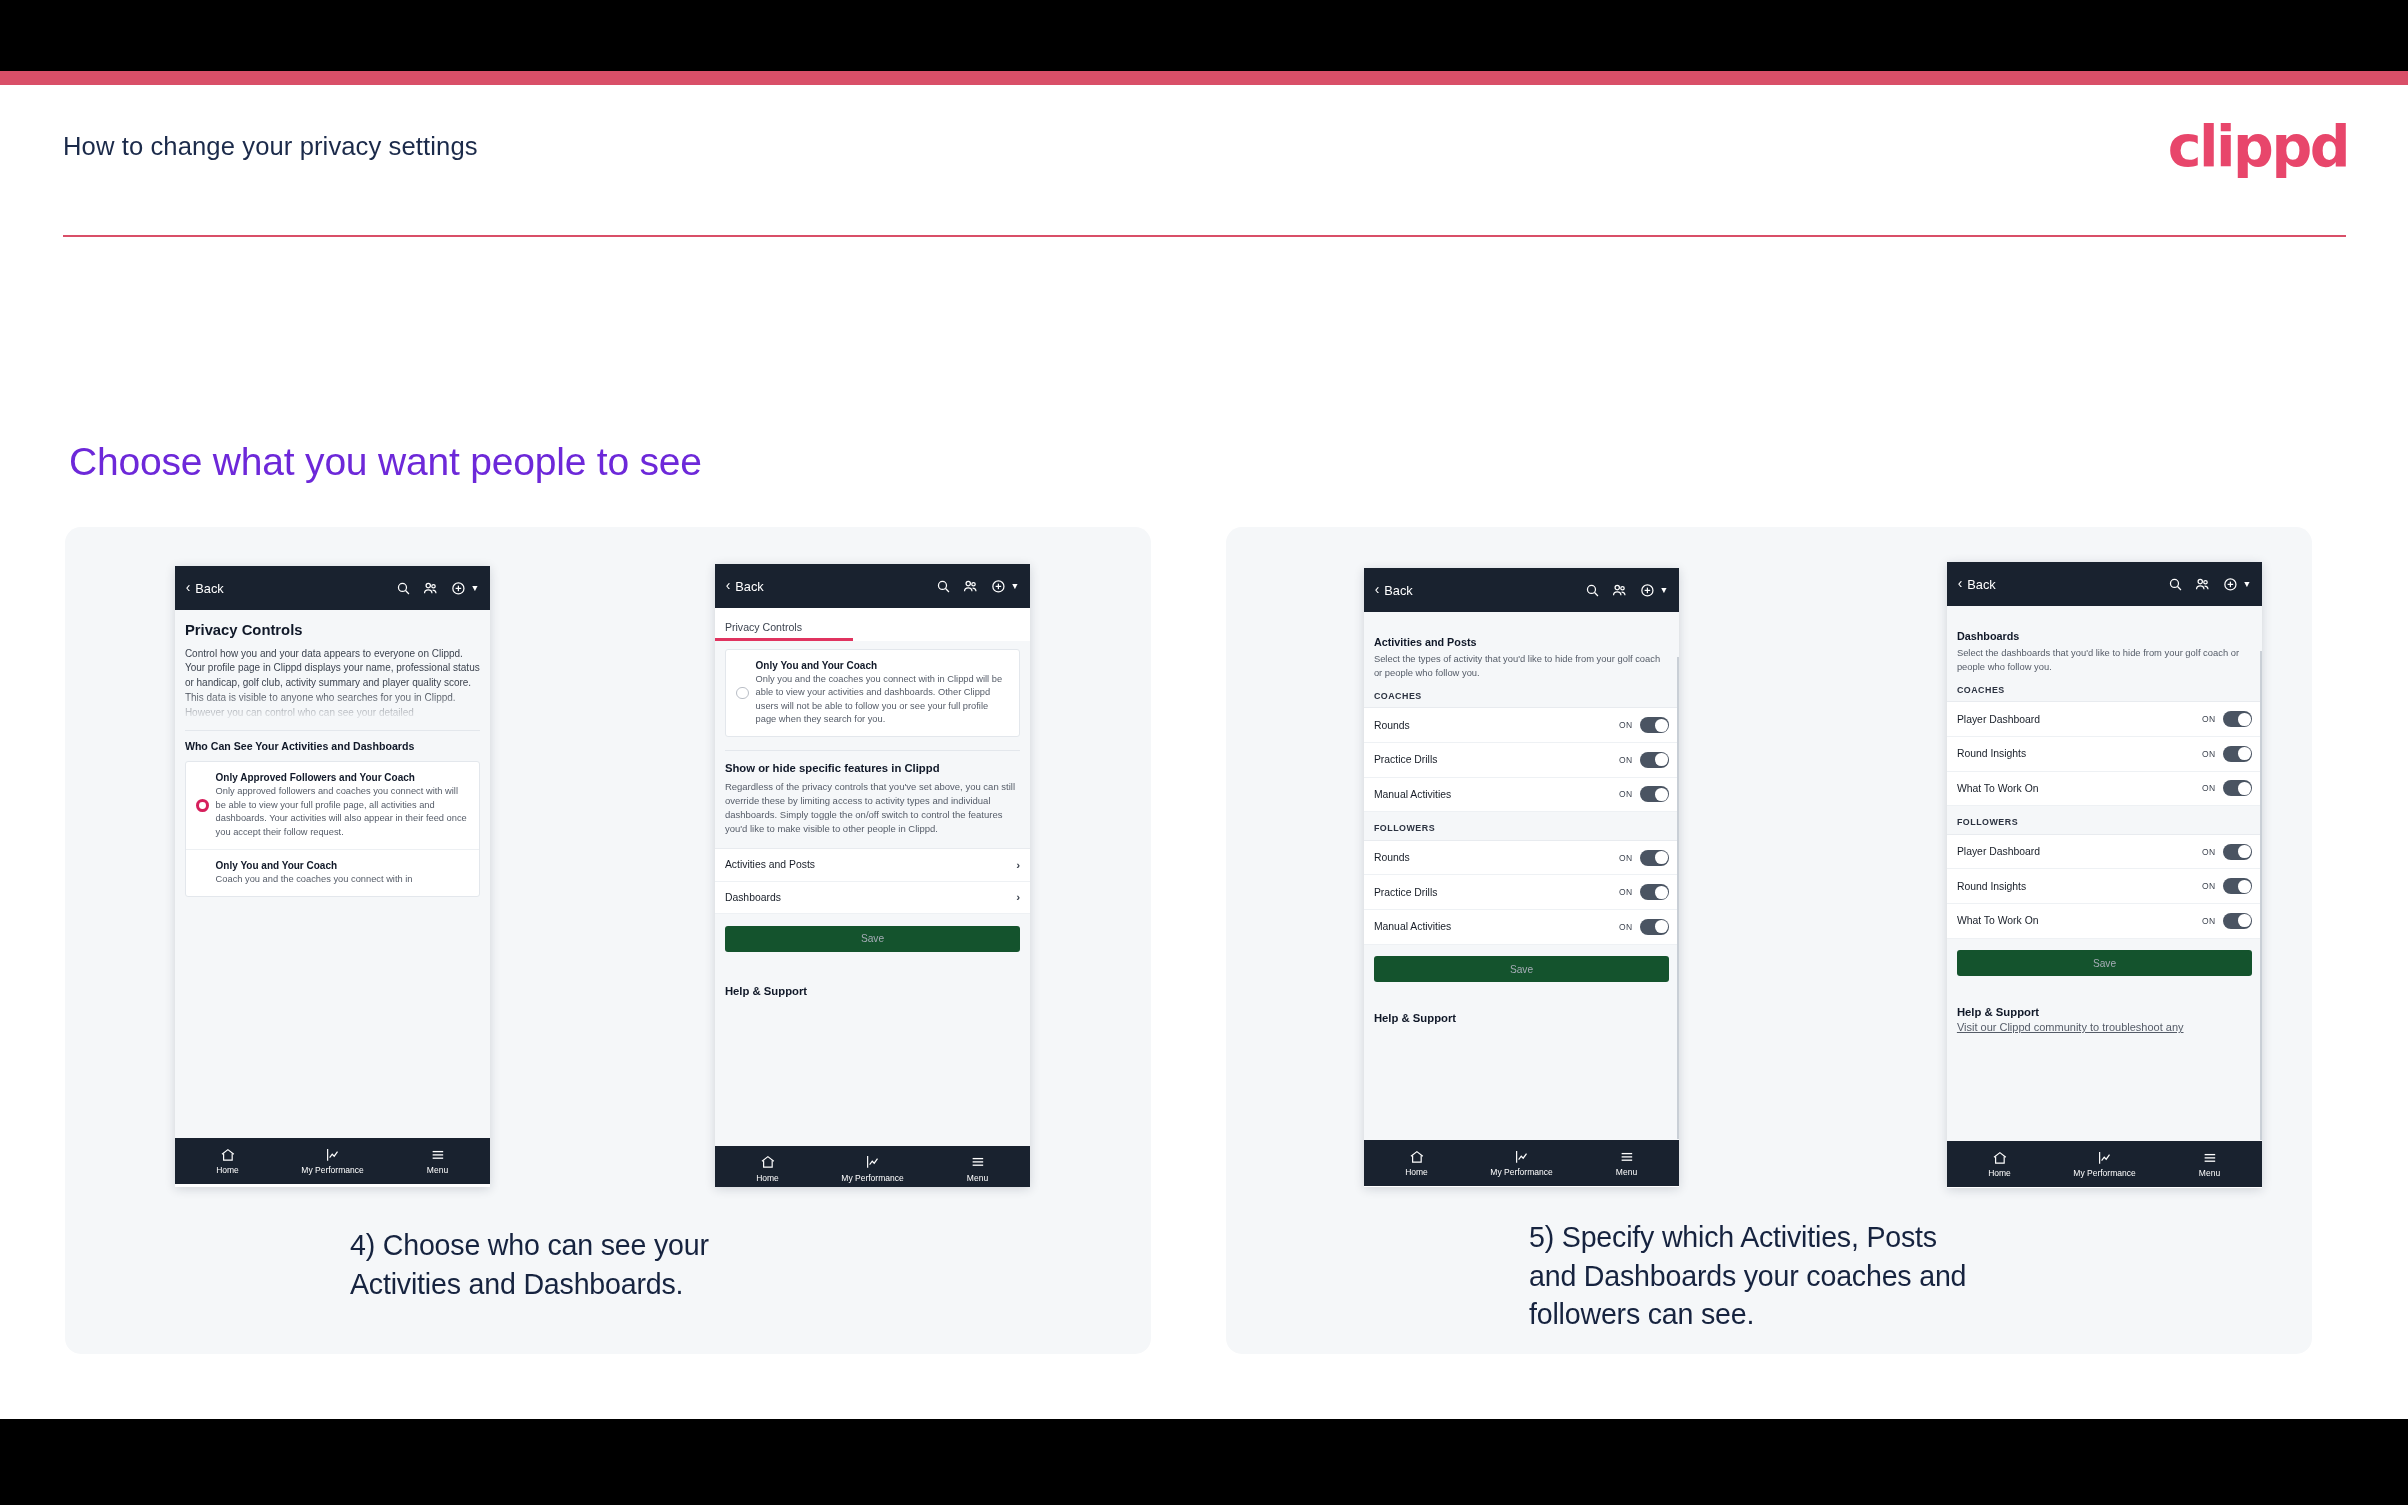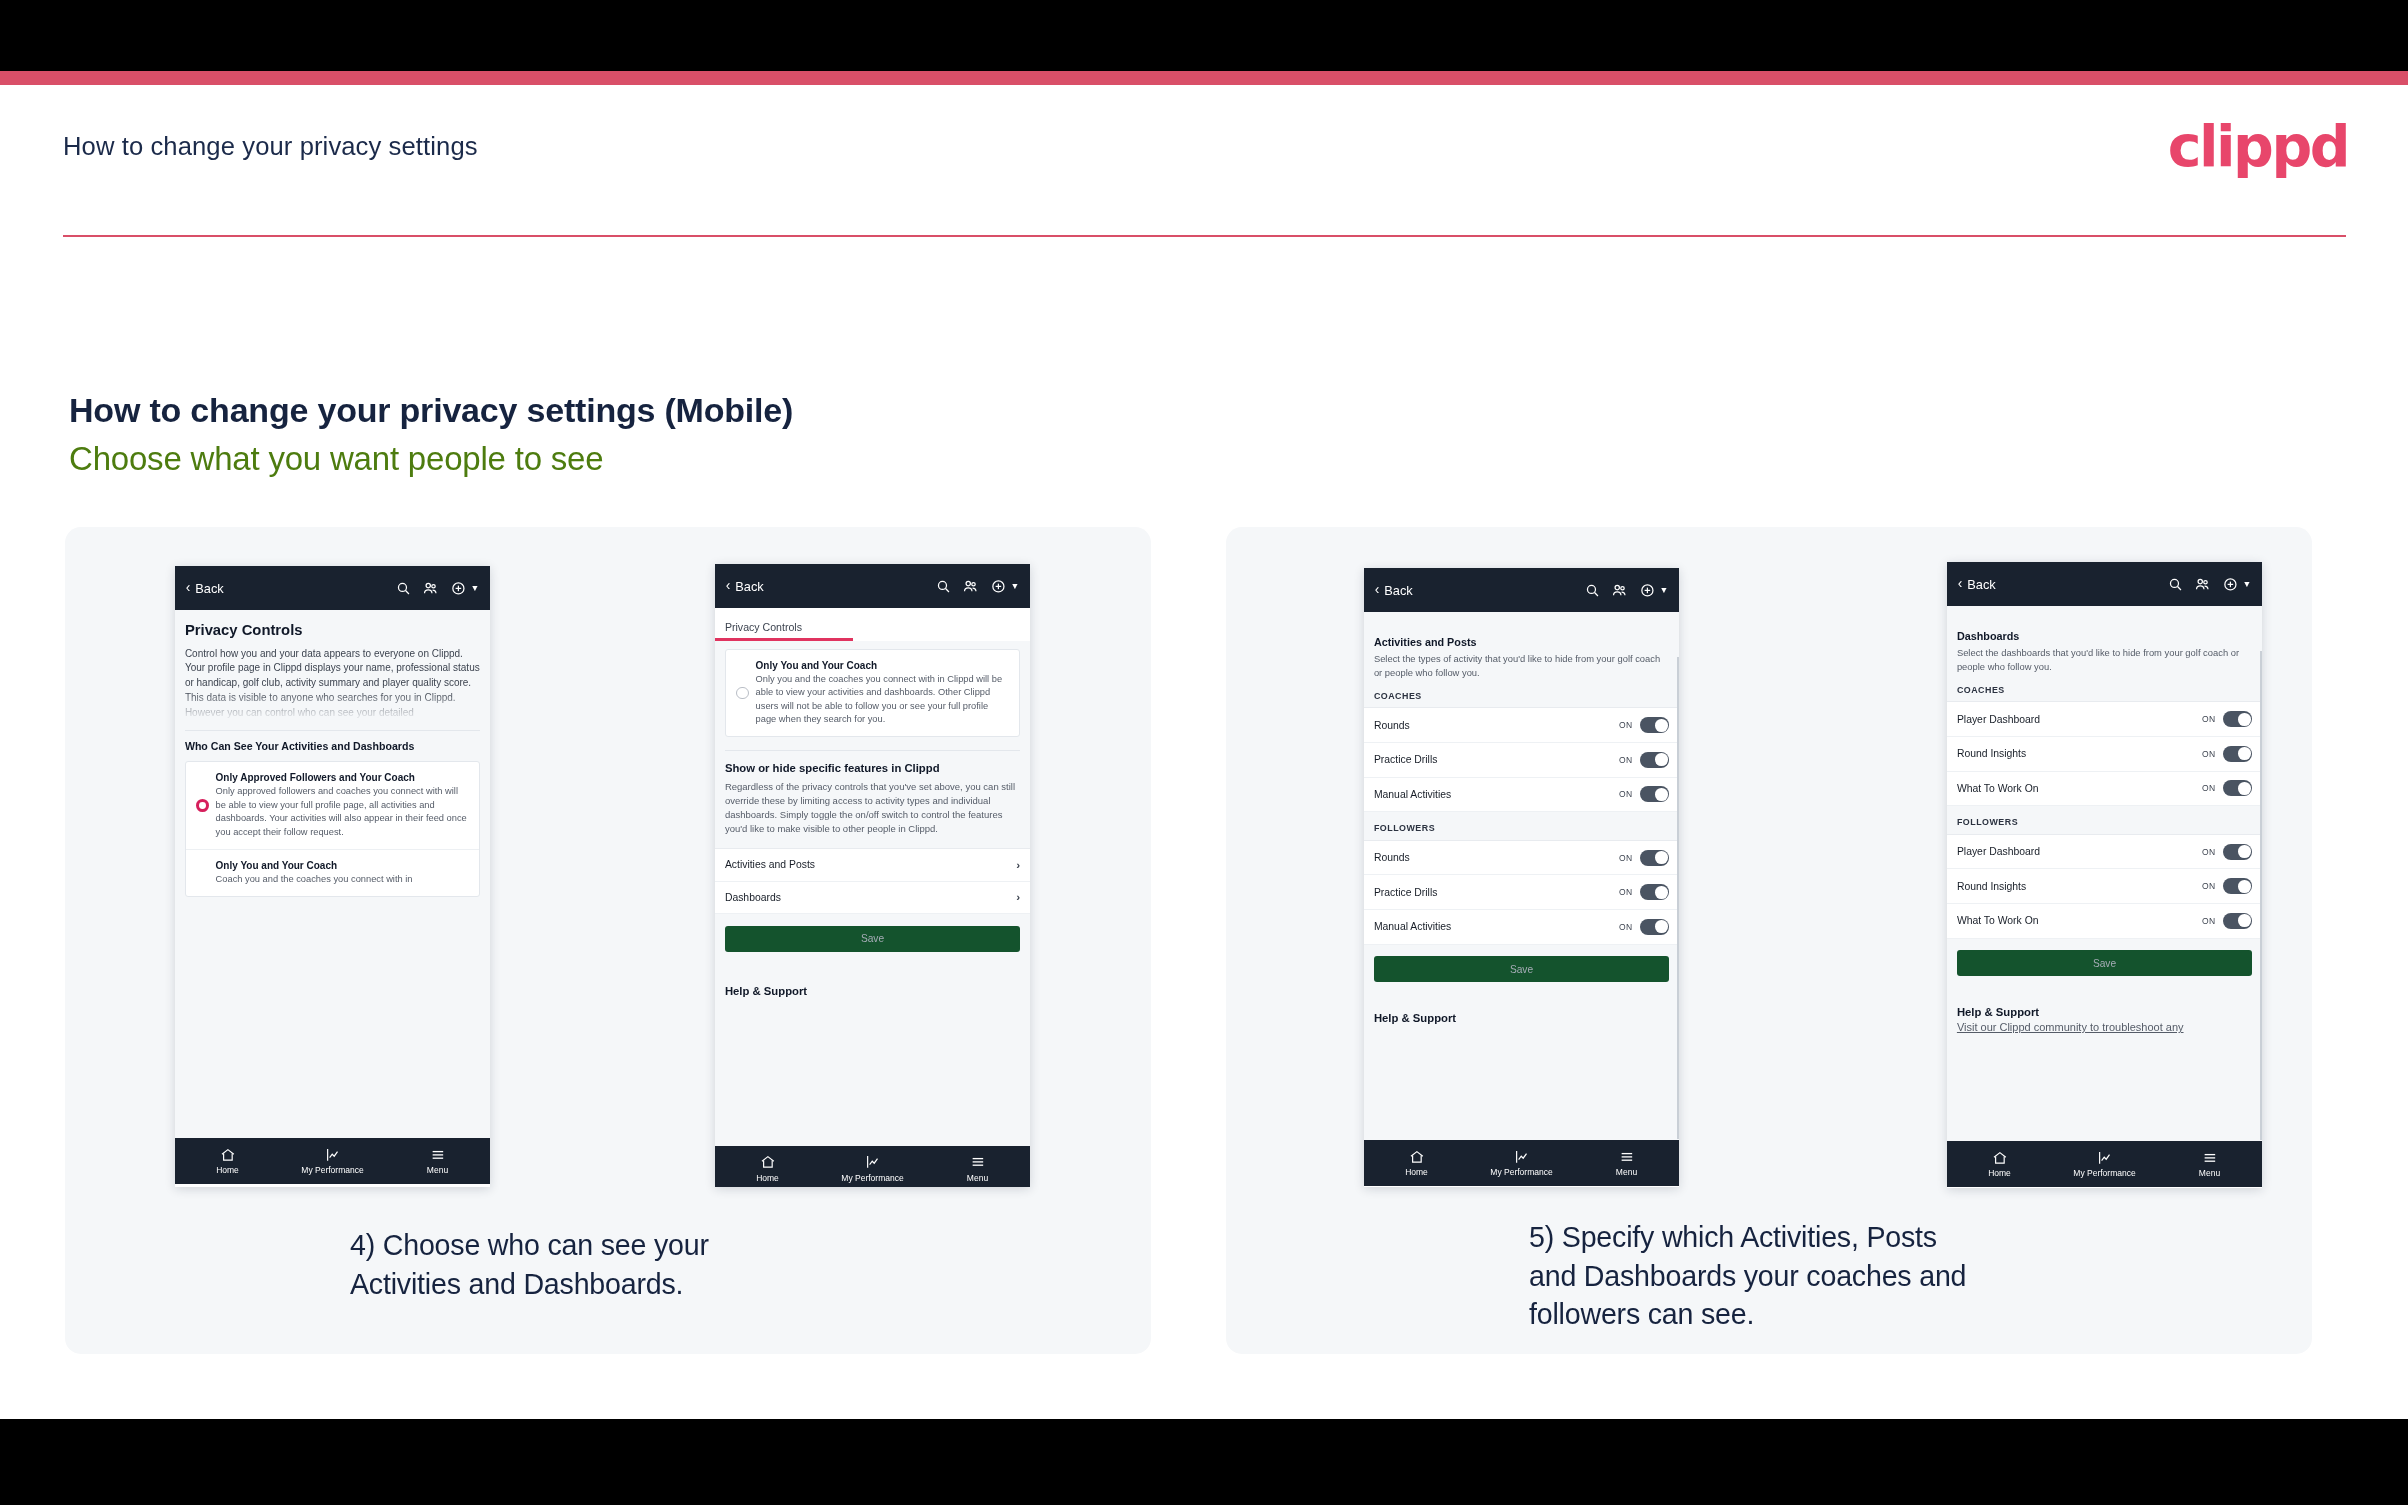--- a/index.html
+++ b/index.html
@@ -35,21 +35,21 @@
     position: absolute; left: 63px; top: 164px;
     width: 2283px; height: 2px; background: #d94f68;
   }
   .deck-title {
     position: absolute; left: 69px; top: 320px;
     font-size: 34px; font-weight: 700; color: #16233f;
     letter-spacing: -0.2px;
   }
   .deck-sub {
     position: absolute; left: 69px; top: 369px;
-    font-size: 33px; font-weight: 400; color: #4d7c0f;
+    font-size: 39px; font-weight: 400; color: #6d28d9;
     letter-spacing: -0.2px;
   }
   .card {
     position: absolute; top: 456px; height: 827px;
     background: #f5f7f9; border-radius: 15.8px;
   }
   #card-a { left: 65px; width: 1086px; }
   #card-b { left: 1226px; width: 1086px; }
 
   .caption {
@@ -159,21 +159,20 @@
 </head>
 <body>
 
 <div class="slide-frame">
   <div class="accent-bar"></div>
 
   <div class="hdr-title">How to change your privacy settings</div>
   <div class="logo">clippd</div>
   <div class="hdr-rule"></div>
 
-  <div class="deck-title">How to change your privacy settings (Mobile)</div>
   <div class="deck-sub">Choose what you want people to see</div>
 
   <div class="card" id="card-a">
 
     <div class="phone" style="left:110px; top:39px; width:315px; height:621px;">
       <div class="ph-nav">
         <div class="ph-back">
           <span class="ph-chev">‹</span>
           <span>Back</span>
         </div>

